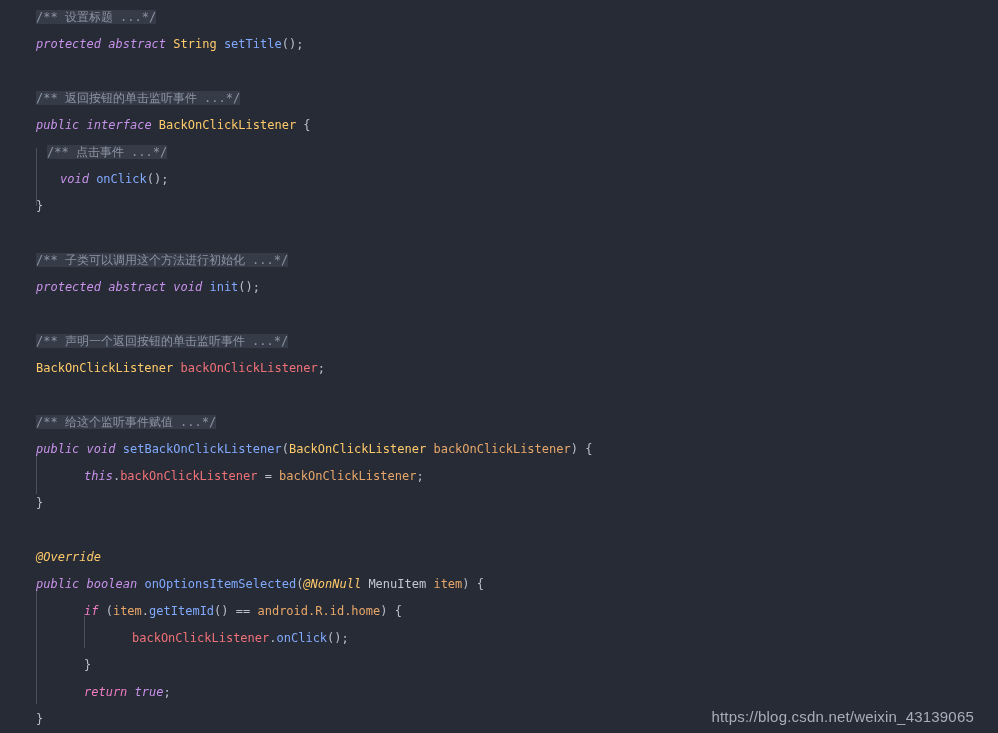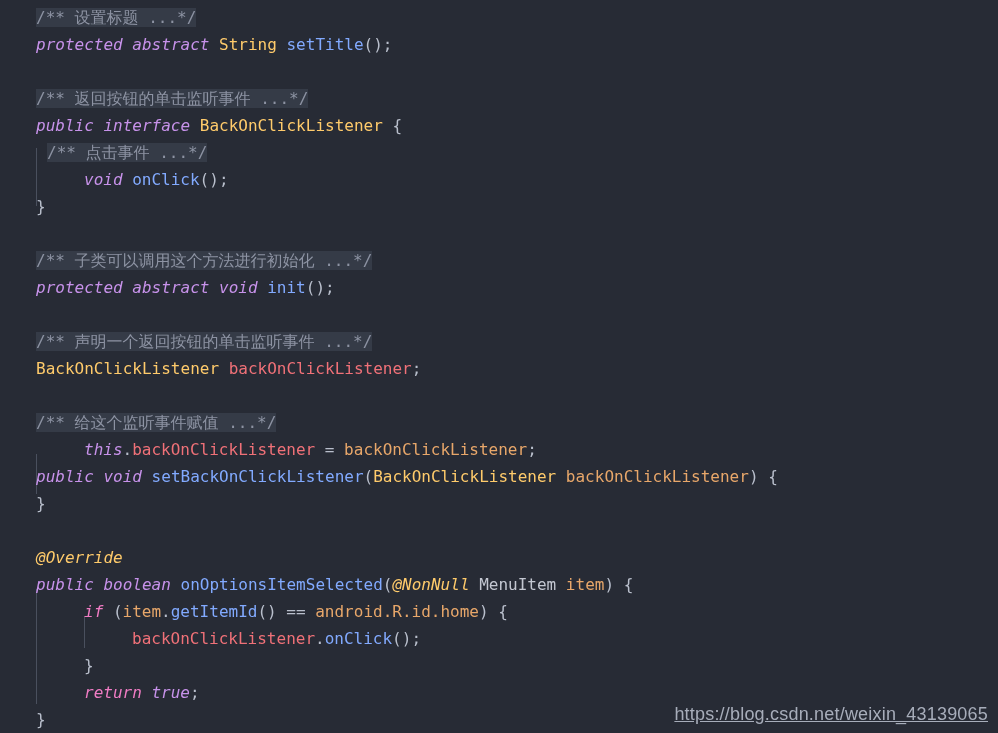--- a/index.html
+++ b/index.html
@@ -28,21 +28,21 @@
     top: 4px;
     left: 0;
     right: 0;
     bottom: 0;
   }
 
   .line {
     height: 27px;
     line-height: 27px;
     white-space: pre;
-    font-size: 16px;
+    font-size: 12px;
     font-family: "DejaVu Sans Mono", "Liberation Mono", monospace;
     padding-left: 36px;
     color: #c3c7d1;
     letter-spacing: 0px;
   }
 
   .line.blank {
     color: transparent;
   }
 
@@ -67,27 +67,26 @@
   .const   { color: #e8a76a; }
 
   .comment {
     background: #353b47;
     color: #8d93a3;
     font-family: "DejaVu Sans Mono", "Liberation Mono", monospace;
   }
 
   .watermark {
     position: absolute;
-    right: 10px;
+    right: 24px;
     bottom: 8px;
     color: #a7adba;
-    font-size: 18px;
+    font-size: 15px;
     font-family: "Liberation Sans", sans-serif;
     letter-spacing: 0.2px;
-    text-decoration: underline;
   }
 </style>
 </head>
 <body>
 
 <div id="editor">
 
   <div class="guide" style="top:148px;height:58px;"></div>
   <div class="guide" style="top:454px;height:40px;"></div>
   <div class="guide" style="top:589px;height:115px;"></div>
@@ -100,43 +99,43 @@
     <div class="line"><span class="kw">protected</span><span class="plain"> </span><span class="kw">abstract</span><span class="plain"> </span><span class="type">String</span><span class="plain"> </span><span class="method">setTitle</span><span class="punct">()</span><span class="punct">;</span></div>
 
     <div class="line blank">&nbsp;</div>
 
     <div class="line"><span class="comment">/** 返回按钮的单击监听事件 ...*/</span></div>
 
     <div class="line"><span class="kw">public</span><span class="plain"> </span><span class="kw">interface</span><span class="plain"> </span><span class="type">BackOnClickListener</span><span class="punct"> {</span></div>
 
     <div class="line" style="padding-left:47px;"><span class="comment">/** 点击事件 ...*/</span></div>
 
-    <div class="line" style="padding-left:84px;"><span class="kw">void</span><span class="plain"> </span><span class="method">onClick</span><span class="punct">()</span><span class="punct">;</span></div>
+    <div class="line" style="padding-left:60px;"><span class="kw">void</span><span class="plain"> </span><span class="method">onClick</span><span class="punct">()</span><span class="punct">;</span></div>
 
     <div class="line"><span class="punct">}</span></div>
 
     <div class="line blank">&nbsp;</div>
 
     <div class="line"><span class="comment">/** 子类可以调用这个方法进行初始化 ...*/</span></div>
 
     <div class="line"><span class="kw">protected</span><span class="plain"> </span><span class="kw">abstract</span><span class="plain"> </span><span class="kw">void</span><span class="plain"> </span><span class="method">init</span><span class="punct">()</span><span class="punct">;</span></div>
 
     <div class="line blank">&nbsp;</div>
 
     <div class="line"><span class="comment">/** 声明一个返回按钮的单击监听事件 ...*/</span></div>
 
     <div class="line"><span class="type">BackOnClickListener</span><span class="plain"> </span><span class="field">backOnClickListener</span><span class="punct">;</span></div>
 
     <div class="line blank">&nbsp;</div>
 
     <div class="line"><span class="comment">/** 给这个监听事件赋值 ...*/</span></div>
 
+    <div class="line"><span class="kw">public</span><span class="plain"> </span><span class="kw">void</span><span class="plain"> </span><span class="method">setBackOnClickListener</span><span class="punct">(</span><span class="type">BackOnClickListener</span><span class="plain"> </span><span class="param">backOnClickListener</span><span class="punct">) {</span></div>
+
     <div class="line" style="padding-left:84px;"><span class="kw">this</span><span class="punct">.</span><span class="field">backOnClickListener</span><span class="punct"> = </span><span class="param">backOnClickListener</span><span class="punct">;</span></div>
-
-    <div class="line"><span class="kw">public</span><span class="plain"> </span><span class="kw">void</span><span class="plain"> </span><span class="method">setBackOnClickListener</span><span class="punct">(</span><span class="type">BackOnClickListener</span><span class="plain"> </span><span class="param">backOnClickListener</span><span class="punct">) {</span></div>
 
     <div class="line"><span class="punct">}</span></div>
 
     <div class="line blank">&nbsp;</div>
 
     <div class="line"><span class="anno">@Override</span></div>
 
     <div class="line"><span class="kw">public</span><span class="plain"> </span><span class="kw">boolean</span><span class="plain"> </span><span class="method">onOptionsItemSelected</span><span class="punct">(</span><span class="anno">@NonNull</span><span class="plain"> </span><span class="plain">MenuItem</span><span class="plain"> </span><span class="param">item</span><span class="punct">) {</span></div>
 
     <div class="line" style="padding-left:84px;"><span class="kw2">if</span><span class="plain"> </span><span class="punct">(</span><span class="param">item</span><span class="punct">.</span><span class="method">getItemId</span><span class="punct">()</span><span class="punct"> == </span><span class="const">android.R.id.home</span><span class="punct">) {</span></div>

